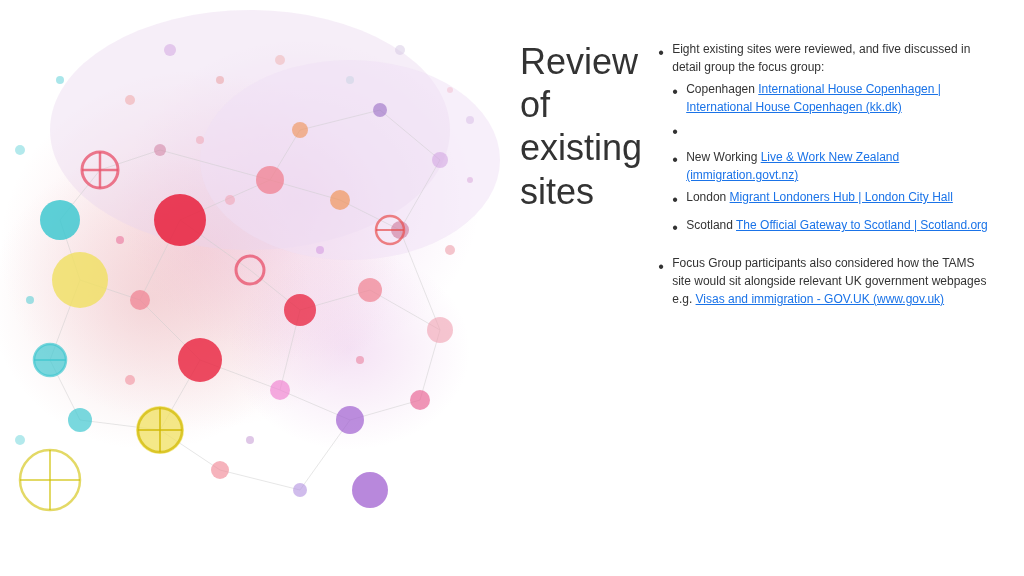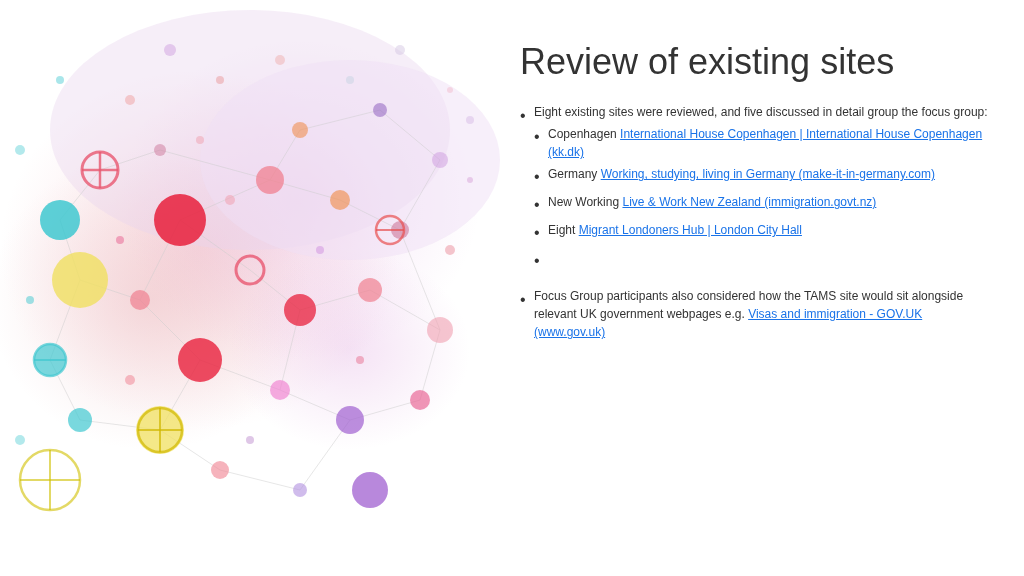--- a/index.html
+++ b/index.html
@@ -18,21 +18,20 @@
       height: 576px;
       position: relative;
       overflow: hidden;
       flex-shrink: 0;
     }
 
     .right-panel {
       flex: 1;
       padding: 40px 30px 20px 20px;
       display: flex;
-      flex-direction: column;
       justify-content: flex-start;
     }
 
     .slide-title {
       font-size: 36px;
       font-weight: 300;
       color: #333333;
       line-height: 1.2;
       margin-bottom: 20px;
     }
@@ -242,44 +241,44 @@
           <div class="sub-bullet-item">
             <span class="sub-bullet-dot">•</span>
             <div>
               <span>Copenhagen </span>
               <a href="#">International House Copenhagen | International House Copenhagen (kk.dk)</a>
             </div>
           </div>
 
           <div class="sub-bullet-item">
             <span class="sub-bullet-dot">•</span>
-            <div>
-              <span>Germany </span>
-              <a href="#">Working, studying, living in Germany (make-it-in-germany.com)</a>
-            </div>
           </div>
 
           <div class="sub-bullet-item">
             <span class="sub-bullet-dot">•</span>
             <div>
               <span>New Working </span>
               <a href="#">Live &amp; Work New Zealand (immigration.govt.nz)</a>
             </div>
           </div>
 
           <div class="sub-bullet-item">
             <span class="sub-bullet-dot">•</span>
             <div>
-              <span>Eight </span>
+              <span>London </span>
               <a href="#">Migrant Londoners Hub | London City Hall</a>
             </div>
           </div>
 
           <div class="sub-bullet-item">
             <span class="sub-bullet-dot">•</span>
+            <div>
+              <span>Scotland </span>
+              <a href="#">The Official Gateway to Scotland | Scotland.org</a>
+            </div>
           </div>
 
         </div>
       </div>
     </div>
 
     <div class="bullet-item">
       <span class="bullet-dot">•</span>
       <div>
         <span>Focus Group participants also considered how the TAMS site would sit alongside relevant UK government webpages e.g. </span>

